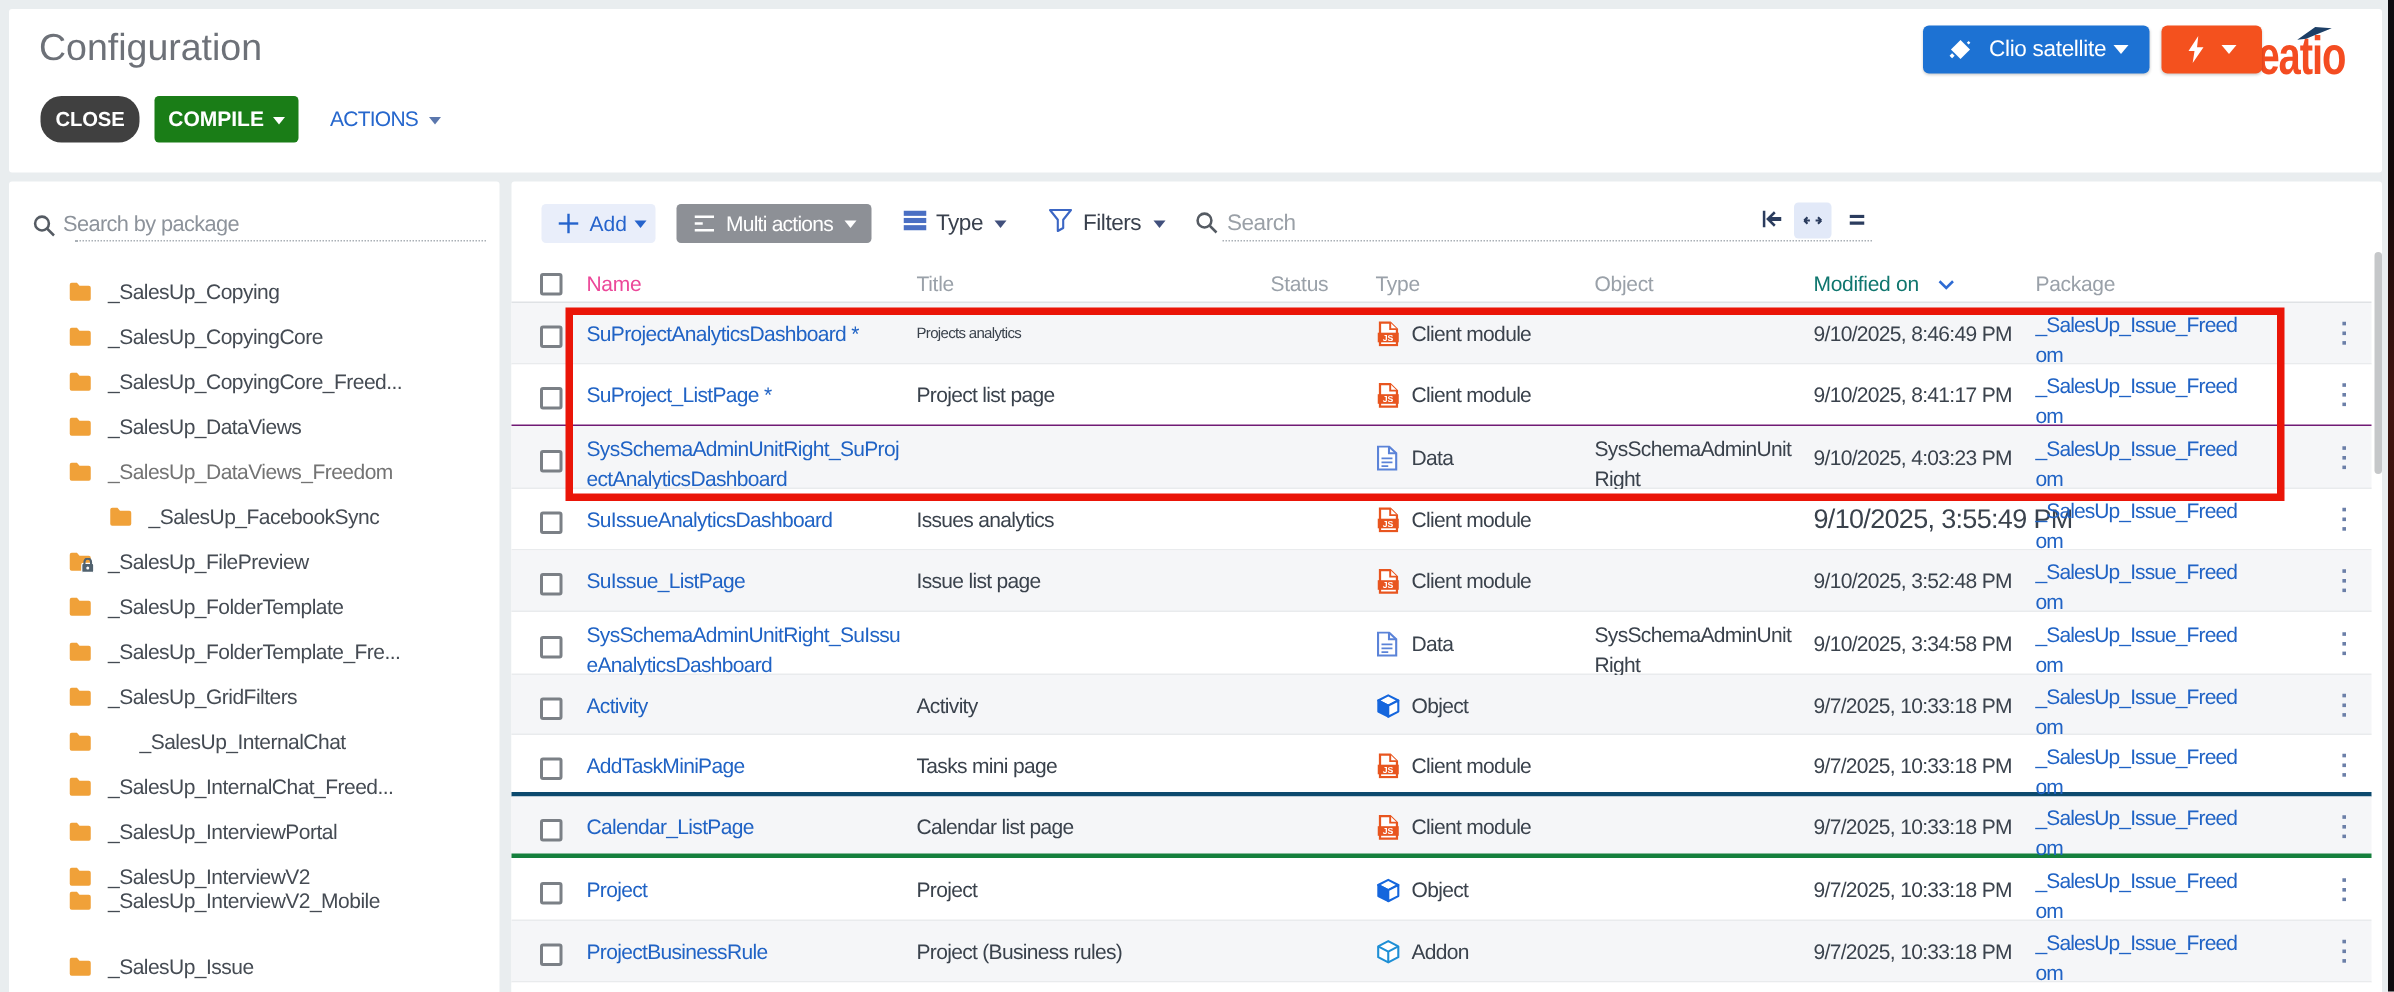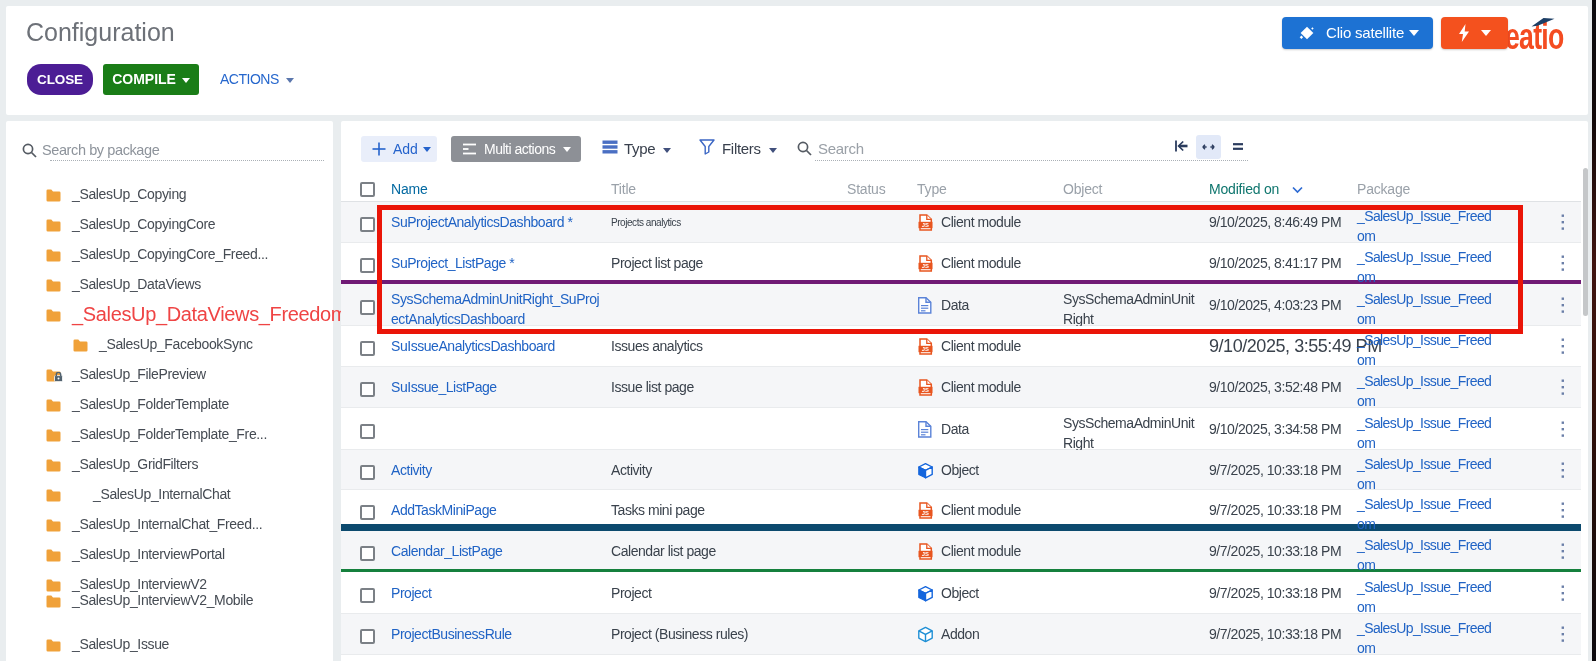--- a/index.html
+++ b/index.html
@@ -11,21 +11,21 @@
   .txt { color:#3a424c; }
   .caret { display:inline-block; width:0; height:0; border-left:5px solid transparent;
     border-right:5px solid transparent; border-top:6px solid currentColor; vertical-align:middle; }
 </style>
 </head>
 <body>
 
 <div class="panel" style="left:6px; top:6px; width:1582px; height:109px;">
   <div class="abs" style="left:20px; top:12px; font-size:25px; color:#6d7178;">Configuration</div>
 
-  <div class="abs" style="left:21px; top:58px; width:66px; height:31px; background:#4c1d95; border-radius:14px;
+  <div class="abs" style="left:21px; top:58px; width:66px; height:31px; background:#404040; border-radius:14px;
        color:#fff; font-size:13.5px; font-weight:bold; letter-spacing:-0.1px; text-align:center; line-height:31px;">CLOSE</div>
 
   <div class="abs" style="left:97px; top:58px; width:96px; height:31px; background:#1a7d17; border-radius:3px;
        color:#fff; font-size:14px; font-weight:bold; text-align:center; line-height:31px;">COMPILE <span class="caret" style="border-top-width:5px; border-left-width:4px; border-right-width:4px; margin-left:2px;"></span></div>
 
   <div class="abs" style="left:214px; top:58px; height:31px; line-height:31px; color:#2667cd; font-size:14px; letter-spacing:-0.5px;">ACTIONS <span class="caret" style="border-top-width:5px; border-left-width:4px; border-right-width:4px; margin-left:4px; color:#5b77ad;"></span></div>
 
   <div class="abs" style="left:1484px; top:5px; width:98px; height:48px; overflow:hidden;">
     <div class="abs" style="left:15px; top:8px; font-size:36px; font-weight:bold; color:#f44c21; letter-spacing:-1px; transform:scaleX(0.74); transform-origin:0 0; line-height:36px;">eatio</div>
     <svg class="abs" style="left:41px; top:6px;" width="24" height="11" viewBox="0 0 24 11">
@@ -80,21 +80,21 @@
 <div class="abs" style="left:0; top:90px; width:327px; height:30px;">
         <span class="abs" style="left:40px; top:9px; width:15px; height:13px;"><svg width="15" height="13" viewBox="0 0 15 13">
             <path d="M0.5 1.8 a1.3 1.3 0 0 1 1.3-1.3 H5.3 L7 2.5 H13.2 a1.3 1.3 0 0 1 1.3 1.3 V11.2 a1.3 1.3 0 0 1 -1.3 1.3 H1.8 A1.3 1.3 0 0 1 0.5 11.2 Z" fill="#f0a139"></path>
           </svg></span>
         <span class="abs" style="left:66px; top:0; height:30px; line-height:30px; font-size:14px; letter-spacing:-0.35px; color:#454b53;">_SalesUp_DataViews</span>
       </div>
 <div class="abs" style="left:0; top:120px; width:327px; height:30px;">
         <span class="abs" style="left:40px; top:9px; width:15px; height:13px;"><svg width="15" height="13" viewBox="0 0 15 13">
             <path d="M0.5 1.8 a1.3 1.3 0 0 1 1.3-1.3 H5.3 L7 2.5 H13.2 a1.3 1.3 0 0 1 1.3 1.3 V11.2 a1.3 1.3 0 0 1 -1.3 1.3 H1.8 A1.3 1.3 0 0 1 0.5 11.2 Z" fill="#f0a139"></path>
           </svg></span>
-        <span class="abs" style="left:66px; top:0; height:30px; line-height:30px; font-size:20px; letter-spacing:-0.35px; color:#ef4444;">_SalesUp_DataViews_Freedom</span>
+        <span class="abs" style="left:66px; top:0; height:30px; line-height:30px; font-size:14px; letter-spacing:-0.35px; color:#737373;">_SalesUp_DataViews_Freedom</span>
       </div>
 <div class="abs" style="left:0; top:150px; width:327px; height:30px;margin-left:27px;">
         <span class="abs" style="left:40px; top:9px; width:15px; height:13px;"><svg width="15" height="13" viewBox="0 0 15 13">
             <path d="M0.5 1.8 a1.3 1.3 0 0 1 1.3-1.3 H5.3 L7 2.5 H13.2 a1.3 1.3 0 0 1 1.3 1.3 V11.2 a1.3 1.3 0 0 1 -1.3 1.3 H1.8 A1.3 1.3 0 0 1 0.5 11.2 Z" fill="#f0a139"></path>
           </svg></span>
         <span class="abs" style="left:66px; top:0; height:30px; line-height:30px; font-size:14px; letter-spacing:-0.35px; color:#454b53;">_SalesUp_FacebookSync</span>
       </div>
 <div class="abs" style="left:0; top:180px; width:327px; height:30px;">
         <span class="abs" style="left:40px; top:9px; width:15px; height:13px;"><svg width="15" height="13" viewBox="0 0 15 13">
             <path d="M0.5 1.8 a1.3 1.3 0 0 1 1.3-1.3 H5.3 L7 2.5 H13.2 a1.3 1.3 0 0 1 1.3 1.3 V11.2 a1.3 1.3 0 0 1 -1.3 1.3 H1.8 A1.3 1.3 0 0 1 0.5 11.2 Z" fill="#f0a139"></path>
@@ -212,21 +212,21 @@
       <path d="M12.2 4 L10 1.8 M12.2 4 L10 6.2 M12.2 4 H8.4" fill="none" stroke="#2b3c5e" stroke-width="1.4"></path>
     </svg>
   </div>
   <svg class="abs" style="left:892px; top:22px;" width="10" height="7" viewBox="0 0 10 7">
     <line x1="0" y1="1.2" x2="10" y2="1.2" stroke="#2b3c5e" stroke-width="2.2"></line>
     <line x1="0" y1="5.8" x2="10" y2="5.8" stroke="#2b3c5e" stroke-width="2.2"></line>
   </svg>
 
   <div class="abs" style="left:0; top:55px; width:1240px; height:26px; border-bottom:1px solid #dfe2e5;">
     <span class="abs" style="left:19px; top:6px; width:15px; height:15px; border:2px solid #7b8086; border-radius:2px; background:#fff;"></span>
-    <span class="abs" style="left:50px; top:3px; font-size:14px; line-height:20px; letter-spacing:-0.2px; color:#0369a1;">Name</span>
+    <span class="abs" style="left:50px; top:3px; font-size:14px; line-height:20px; letter-spacing:-0.2px; color:#ec4899;">Name</span>
     <span class="abs" style="left:270px; top:3px; font-size:14px; line-height:20px; letter-spacing:-0.2px; color:#9aa1a9;">Title</span>
     <span class="abs" style="left:506px; top:3px; font-size:14px; line-height:20px; letter-spacing:-0.2px; color:#9aa1a9;">Status</span>
     <span class="abs" style="left:576px; top:3px; font-size:14px; line-height:20px; letter-spacing:-0.2px; color:#9aa1a9;">Type</span>
     <span class="abs" style="left:722px; top:3px; font-size:14px; line-height:20px; letter-spacing:-0.2px; color:#9aa1a9;">Object</span>
     <span class="abs" style="left:868px; top:3px; font-size:14px; line-height:20px; letter-spacing:-0.2px; color:#0f766e;">Modified on</span>
     <svg class="abs" style="left:951px; top:10px;" width="11" height="8" viewBox="0 0 11 8">
       <path d="M1 1.5 L5.5 6 L10 1.5" fill="none" stroke="#2e6bd3" stroke-width="1.7"></path>
     </svg>
     <span class="abs" style="left:1016px; top:3px; font-size:14px; line-height:20px; letter-spacing:-0.2px; color:#9aa1a9;">Package</span>
   </div>
@@ -243,21 +243,21 @@
         </svg></span>
       <span class="abs txt" style="left:600px; top:0; height:41px; line-height:41px; font-size:14px; letter-spacing:-0.45px;">Client module</span>
       <span class="abs txt" style="left:868px; top:0; height:41px; line-height:41px; font-size:14px; letter-spacing:-0.45px;">9/10/2025, 8:46:49 PM</span>
       <span class="abs lnk" style="left:1016px; top:4px; font-size:14px; letter-spacing:-0.6px; line-height:20px;">_SalesUp_Issue_Freed<br>om</span>
       <span class="abs" style="left:1220px; top:12px; width:4px; height:16px;"><svg width="4" height="16" viewBox="0 0 4 16">
           <rect x="0.6" y="0.5" width="2.4" height="2.4" fill="#6b7fa8"></rect>
           <rect x="0.6" y="7" width="2.4" height="2.4" fill="#6b7fa8"></rect>
           <rect x="0.6" y="13.4" width="2.4" height="2.4" fill="#6b7fa8"></rect>
         </svg></span>
     </div>
-<div class="abs" style="left:0; top:122px; width:1240px; height:41px; background:#fff; border-bottom:4px solid #701a75;">
+<div class="abs" style="left:0; top:122px; width:1240px; height:41px; background:#fff; border-bottom:1px solid #701a75;">
       <span class="abs" style="left:19px; top:15px; width:15px; height:15px; border:2px solid #7b8086; border-radius:2px; background:#fff;"></span>
       <span class="abs lnk" style="left:50px; top:0; height:41px; line-height:41px; font-size:14px; letter-spacing:-0.45px;">SuProject_ListPage *</span>
       <span class="abs txt" style="left:270px; top:0; height:41px; line-height:41px; font-size:14px; letter-spacing:-0.45px;">Project list page</span>
       <span class="abs" style="left:576px; top:12px;"><svg width="16" height="17" viewBox="0 0 16 17">
           <path d="M3 1 H9.8 L14.3 5.4 V16 H3 Z" fill="#fff" stroke="#e8551f" stroke-width="1.5"></path>
           <path d="M9.8 1 V5.4 H14.3" fill="#fff" stroke="#e8551f" stroke-width="1.3"></path>
           <rect x="1.5" y="7.8" width="14" height="6.4" fill="#e8551f"></rect>
           <text x="8.4" y="13" font-size="5.8" font-weight="bold" fill="#fff" text-anchor="middle" font-family="Liberation Sans">JS</text>
         </svg></span>
       <span class="abs txt" style="left:600px; top:0; height:41px; line-height:41px; font-size:14px; letter-spacing:-0.45px;">Client module</span>
@@ -322,20 +322,21 @@
       <span class="abs txt" style="left:868px; top:0; height:41px; line-height:41px; font-size:14px; letter-spacing:-0.45px;">9/10/2025, 3:52:48 PM</span>
       <span class="abs lnk" style="left:1016px; top:4px; font-size:14px; letter-spacing:-0.6px; line-height:20px;">_SalesUp_Issue_Freed<br>om</span>
       <span class="abs" style="left:1220px; top:12px; width:4px; height:16px;"><svg width="4" height="16" viewBox="0 0 4 16">
           <rect x="0.6" y="0.5" width="2.4" height="2.4" fill="#6b7fa8"></rect>
           <rect x="0.6" y="7" width="2.4" height="2.4" fill="#6b7fa8"></rect>
           <rect x="0.6" y="13.4" width="2.4" height="2.4" fill="#6b7fa8"></rect>
         </svg></span>
     </div>
 <div class="abs" style="left:0; top:287px; width:1240px; height:42px; background:#fff; border-bottom:1px solid #e9ebed;">
       <span class="abs" style="left:19px; top:16px; width:15px; height:15px; border:2px solid #7b8086; border-radius:2px; background:#fff;"></span>
+      <span class="abs lnk" style="left:50px; top:5px; font-size:14px; letter-spacing:-0.45px; line-height:20px;">SysSchemaAdminUnitRight_SuIssu<br>eAnalyticsDashboard</span>
       <span class="abs" style="left:576px; top:13px;"><svg width="15" height="17" viewBox="0 0 15 17">
           <path d="M1.7 0.7 H9 L13.8 5.2 V16 H1.7 Z" fill="#fff" stroke="#5b83d8" stroke-width="1.4"></path>
           <path d="M9 0.7 V5.2 H13.8" fill="none" stroke="#5b83d8" stroke-width="1.4"></path>
           <line x1="4" y1="8.6" x2="11.3" y2="8.6" stroke="#5b83d8" stroke-width="1.2"></line>
           <line x1="4" y1="11.2" x2="11.3" y2="11.2" stroke="#5b83d8" stroke-width="1.2"></line>
           <line x1="4" y1="13.8" x2="8.5" y2="13.8" stroke="#5b83d8" stroke-width="1.2"></line>
         </svg></span>
       <span class="abs txt" style="left:600px; top:0; height:42px; line-height:42px; font-size:14px; letter-spacing:-0.45px;">Data</span>
       <span class="abs txt" style="left:722px; top:5px; font-size:14px; letter-spacing:-0.45px; line-height:20px;">SysSchemaAdminUnit<br>Right</span>
       <span class="abs txt" style="left:868px; top:0; height:42px; line-height:42px; font-size:14px; letter-spacing:-0.45px;">9/10/2025, 3:34:58 PM</span>
@@ -357,21 +358,21 @@
         </svg></span>
       <span class="abs txt" style="left:600px; top:0; height:40px; line-height:40px; font-size:14px; letter-spacing:-0.45px;">Object</span>
       <span class="abs txt" style="left:868px; top:0; height:40px; line-height:40px; font-size:14px; letter-spacing:-0.45px;">9/7/2025, 10:33:18 PM</span>
       <span class="abs lnk" style="left:1016px; top:4px; font-size:14px; letter-spacing:-0.6px; line-height:20px;">_SalesUp_Issue_Freed<br>om</span>
       <span class="abs" style="left:1220px; top:12px; width:4px; height:16px;"><svg width="4" height="16" viewBox="0 0 4 16">
           <rect x="0.6" y="0.5" width="2.4" height="2.4" fill="#6b7fa8"></rect>
           <rect x="0.6" y="7" width="2.4" height="2.4" fill="#6b7fa8"></rect>
           <rect x="0.6" y="13.4" width="2.4" height="2.4" fill="#6b7fa8"></rect>
         </svg></span>
     </div>
-<div class="abs" style="left:0; top:369px; width:1240px; height:41px; background:#fff; border-bottom:7px solid #0c4a6e;">
+<div class="abs" style="left:0; top:369px; width:1240px; height:41px; background:#fff; border-bottom:3px solid #0c4a6e;">
       <span class="abs" style="left:19px; top:15px; width:15px; height:15px; border:2px solid #7b8086; border-radius:2px; background:#fff;"></span>
       <span class="abs lnk" style="left:50px; top:0; height:41px; line-height:41px; font-size:14px; letter-spacing:-0.45px;">AddTaskMiniPage</span>
       <span class="abs txt" style="left:270px; top:0; height:41px; line-height:41px; font-size:14px; letter-spacing:-0.45px;">Tasks mini page</span>
       <span class="abs" style="left:576px; top:12px;"><svg width="16" height="17" viewBox="0 0 16 17">
           <path d="M3 1 H9.8 L14.3 5.4 V16 H3 Z" fill="#fff" stroke="#e8551f" stroke-width="1.5"></path>
           <path d="M9.8 1 V5.4 H14.3" fill="#fff" stroke="#e8551f" stroke-width="1.3"></path>
           <rect x="1.5" y="7.8" width="14" height="6.4" fill="#e8551f"></rect>
           <text x="8.4" y="13" font-size="5.8" font-weight="bold" fill="#fff" text-anchor="middle" font-family="Liberation Sans">JS</text>
         </svg></span>
       <span class="abs txt" style="left:600px; top:0; height:41px; line-height:41px; font-size:14px; letter-spacing:-0.45px;">Client module</span>

